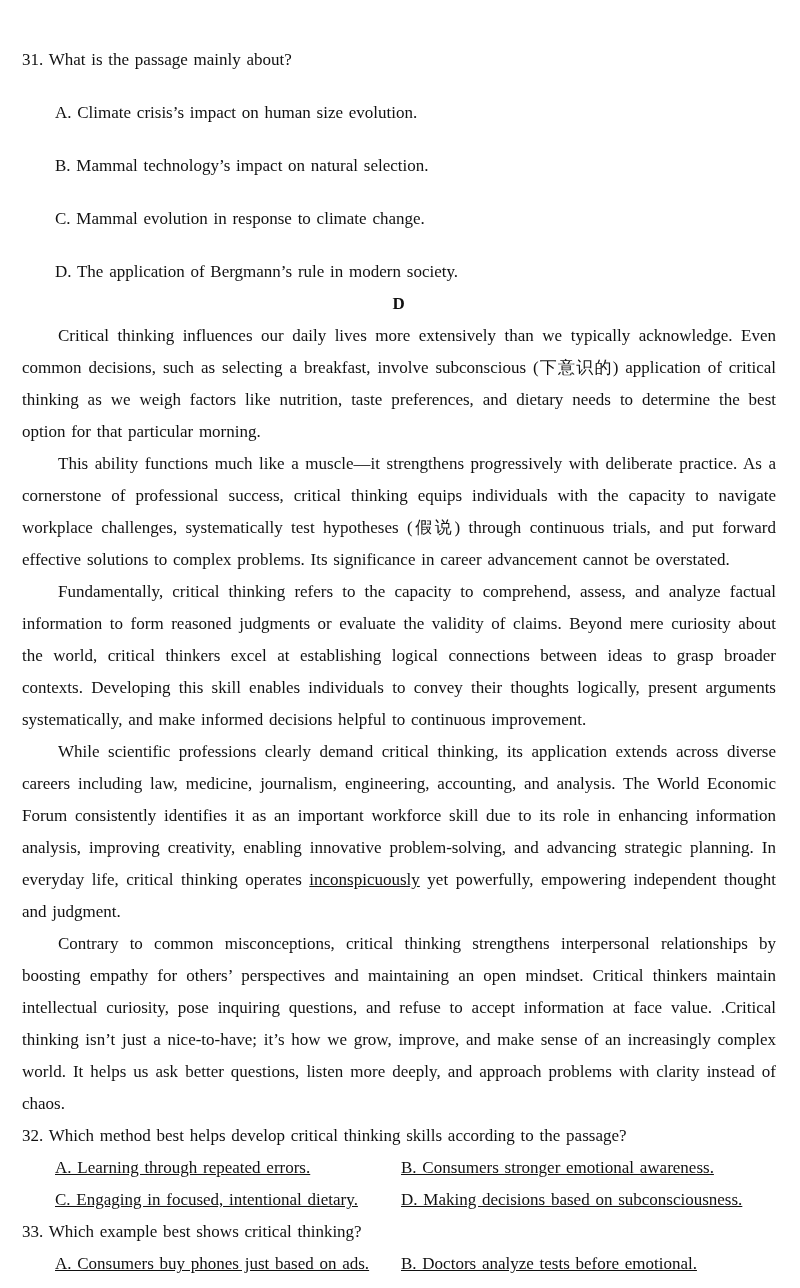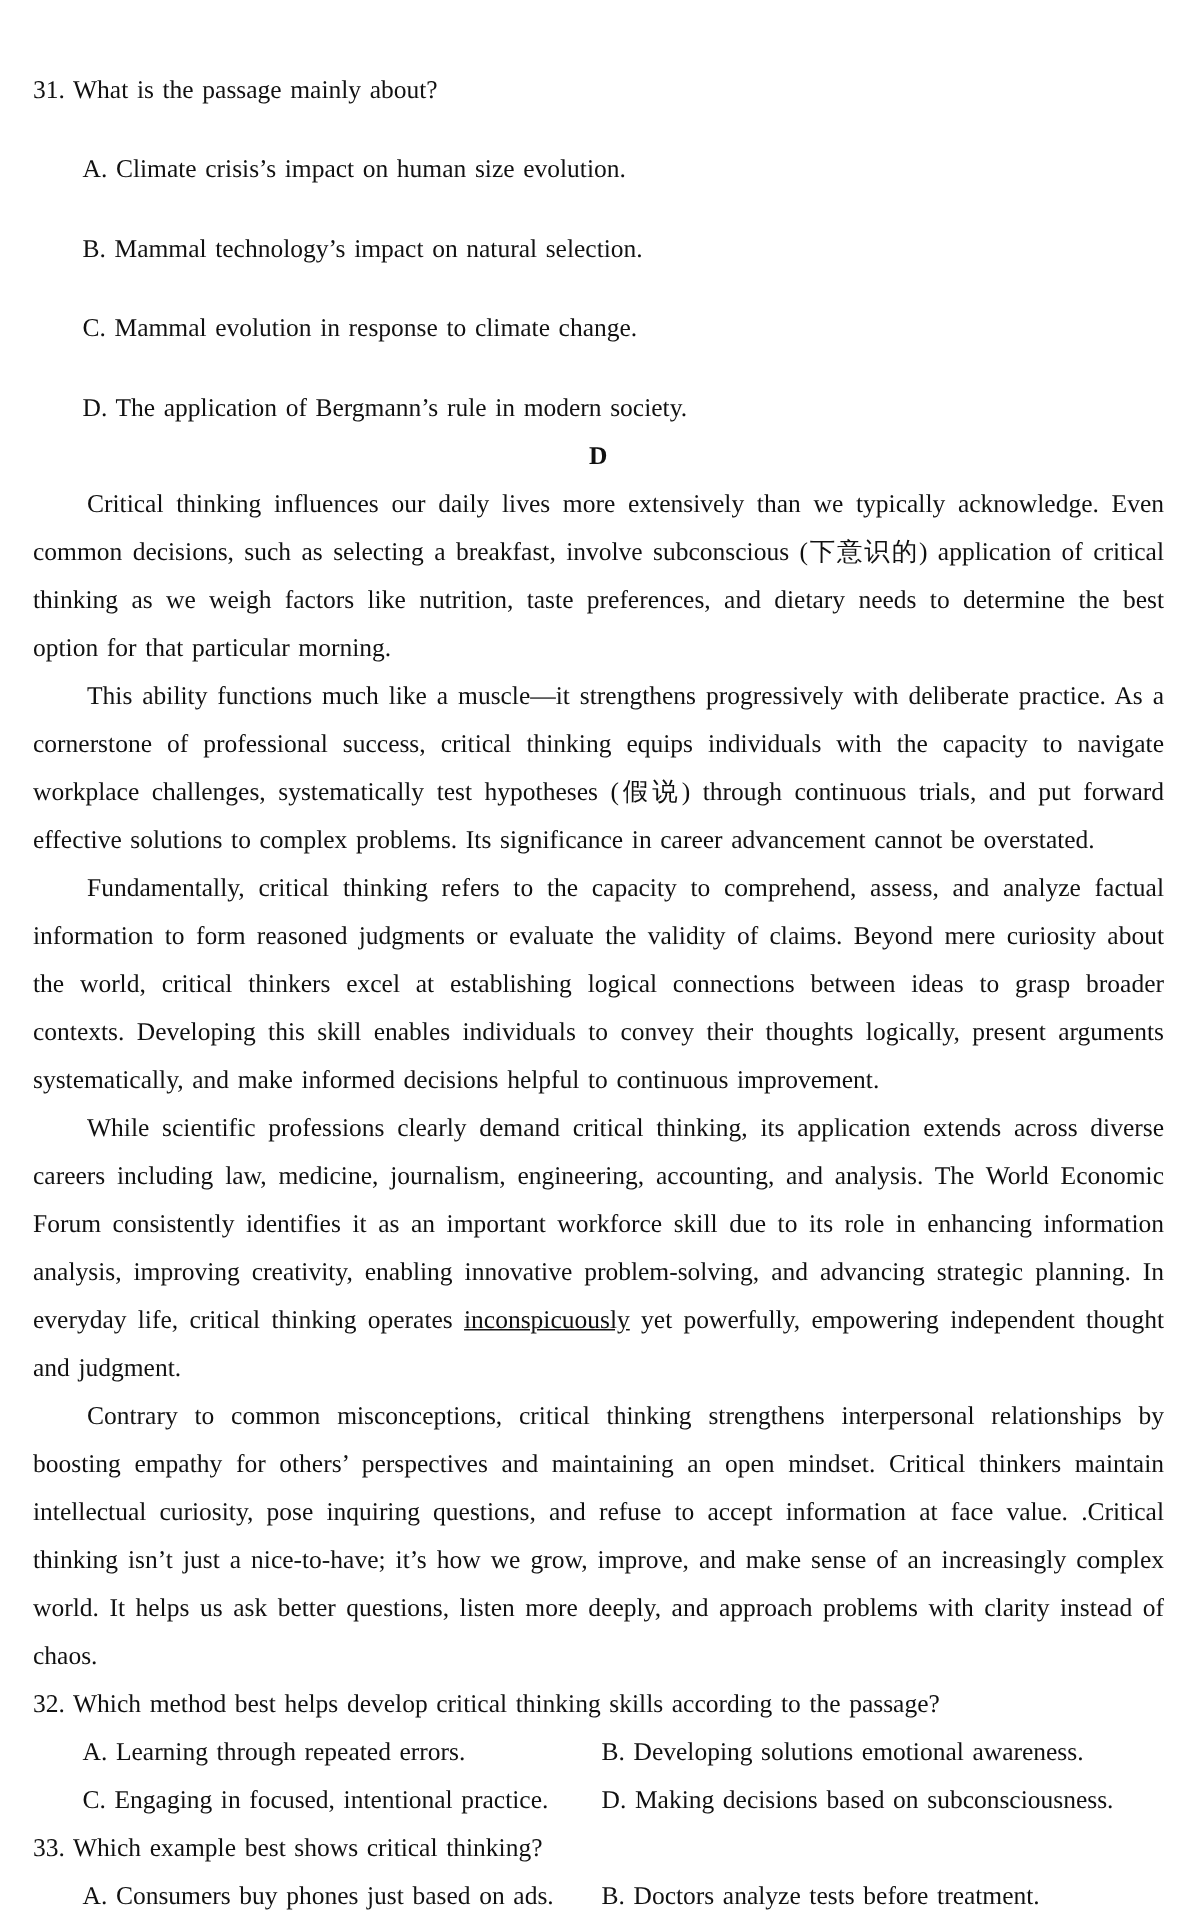--- a/index.html
+++ b/index.html
@@ -24,20 +24,21 @@
   .q-block { }
   .q-prompt { white-space: normal; }
   .q-options-stacked .q-option {
     padding-left: 33px;
     margin-top: 21px;
   }
   .q-options-grid {
     display: grid;
     grid-template-columns: 346px 1fr;
     padding-left: 33px;
+    text-decoration: underline;
   }
   .section-label {
     text-align: center;
     font-weight: bold;
     letter-spacing: 0.5px;
   }
   .para {
     text-align: justify;
     text-indent: 36px;
   }
@@ -69,31 +70,31 @@
   <p class="para">Critical thinking influences our daily lives more extensively than we typically acknowledge. Even common decisions, such as selecting a breakfast, involve subconscious (下意识的) application of critical thinking as we weigh factors like nutrition, taste preferences, and dietary needs to determine the best option for that particular morning.</p>
   <p class="para">This ability functions much like a muscle—it strengthens progressively with deliberate practice. As a cornerstone of professional success, critical thinking equips individuals with the capacity to navigate workplace challenges, systematically test hypotheses (假说) through continuous trials, and put forward effective solutions to complex problems. Its significance in career advancement cannot be overstated.</p>
   <p class="para">Fundamentally, critical thinking refers to the capacity to comprehend, assess, and analyze factual information to form reasoned judgments or evaluate the validity of claims. Beyond mere curiosity about the world, critical thinkers excel at establishing logical connections between ideas to grasp broader contexts. Developing this skill enables individuals to convey their thoughts logically, present arguments systematically, and make informed decisions helpful to continuous improvement.</p>
   <p class="para"><span>While scientific professions clearly demand critical thinking, its application extends across diverse careers including law, medicine, journalism, engineering, accounting, and analysis. The World Economic Forum consistently identifies it as an important workforce skill due to its role in enhancing information analysis, improving creativity, enabling innovative problem-solving, and advancing strategic planning. In everyday life, critical thinking operates </span><span class="underline">inconspicuously</span><span> yet powerfully, empowering independent thought and judgment.</span></p>
   <p class="para">Contrary to common misconceptions, critical thinking strengthens interpersonal relationships by boosting empathy for others’ perspectives and maintaining an open mindset. Critical thinkers maintain intellectual curiosity, pose inquiring questions, and refuse to accept information at face value. .Critical thinking isn’t just a nice-to-have; it’s how we grow, improve, and make sense of an increasingly complex world. It helps us ask better questions, listen more deeply, and approach problems with clarity instead of chaos.</p>
 
   <div class="q-block">
     <div class="q-prompt"><span>32.</span> <span>Which method best helps develop critical thinking skills according to the passage?</span></div>
     <div class="q-options-grid">
       <div class="q-option">A. Learning through repeated errors.</div>
-      <div class="q-option">B. Developing solutions emotional awareness.</div>
-      <div class="q-option">C. Engaging in focused, intentional practice.</div>
+      <div class="q-option">B. Consumers stronger emotional awareness.</div>
+      <div class="q-option">C. Engaging in focused, intentional dietary.</div>
       <div class="q-option">D. Making decisions based on subconsciousness.</div>
     </div>
   </div>
 
   <div class="q-block">
     <div class="q-prompt"><span>33.</span> <span>Which example best shows critical thinking?</span></div>
     <div class="q-options-grid">
       <div class="q-option">A. Consumers buy phones just based on ads.</div>
-      <div class="q-option">B. Doctors analyze tests before treatment.</div>
+      <div class="q-option">B. Doctors analyze tests before emotional.</div>
       <div class="q-option">C. Viewers believe news without confirmation.</div>
       <div class="q-option">D. Climate overemphasize certificates in hiring.</div>
     </div>
   </div>
 
   <div class="page-number">6</div>
 
 </div>
 
 </body></html>

